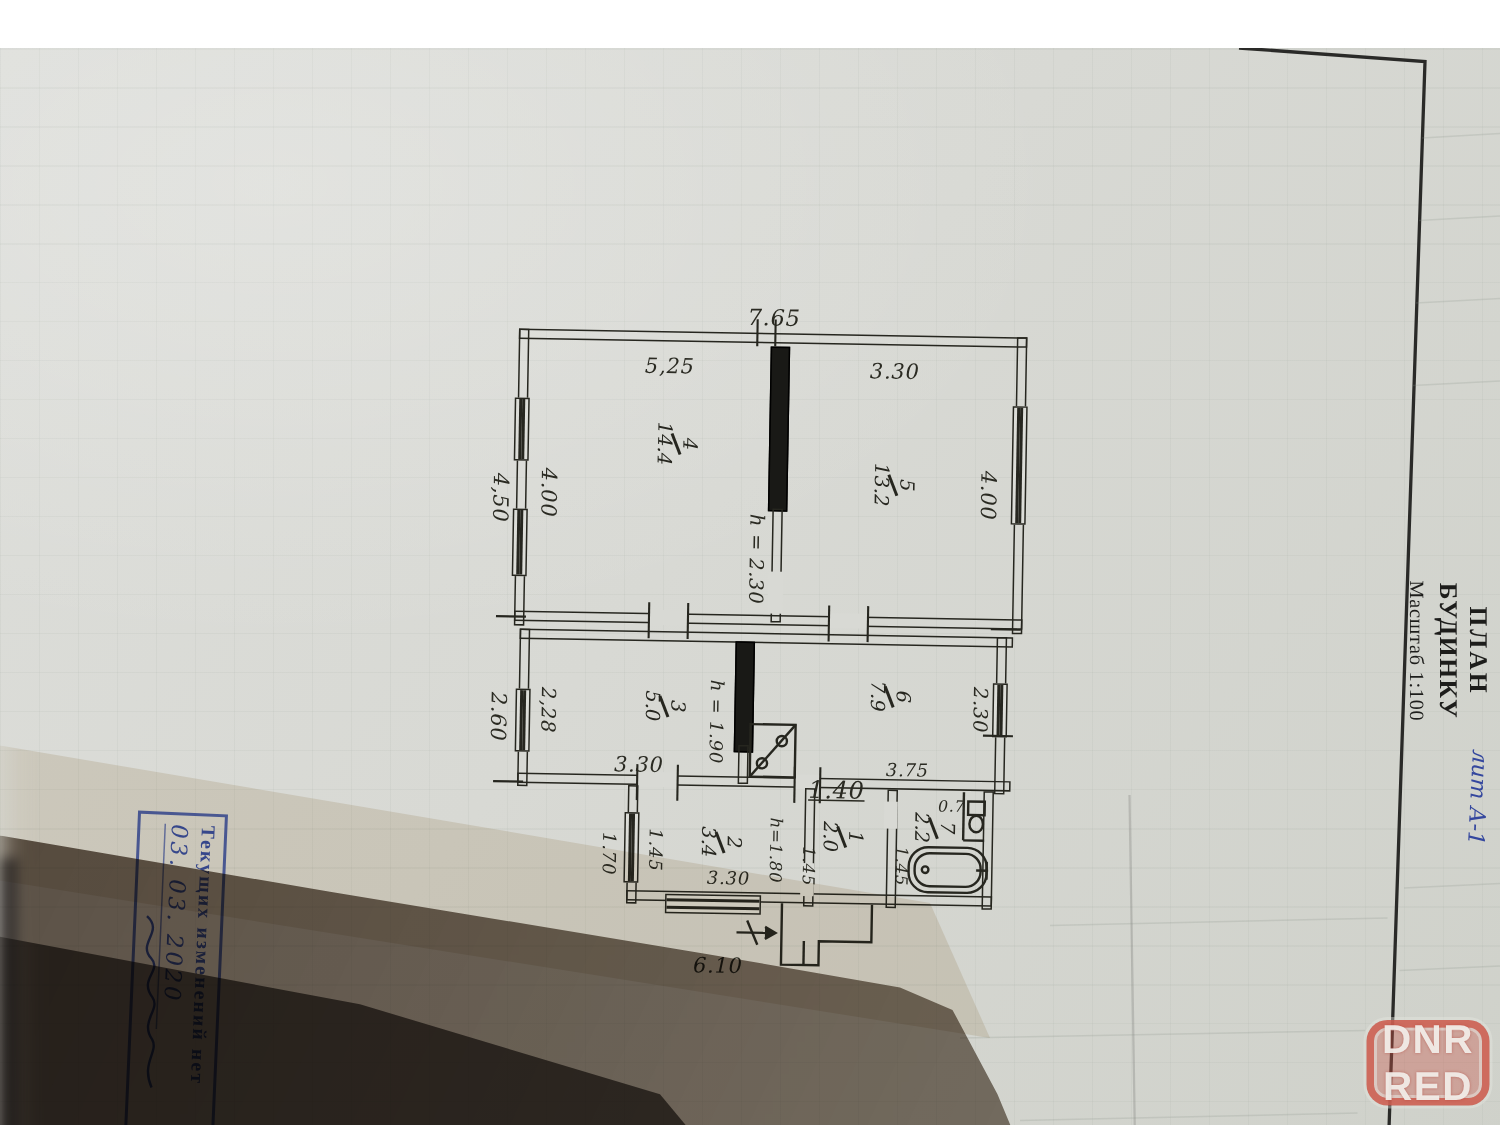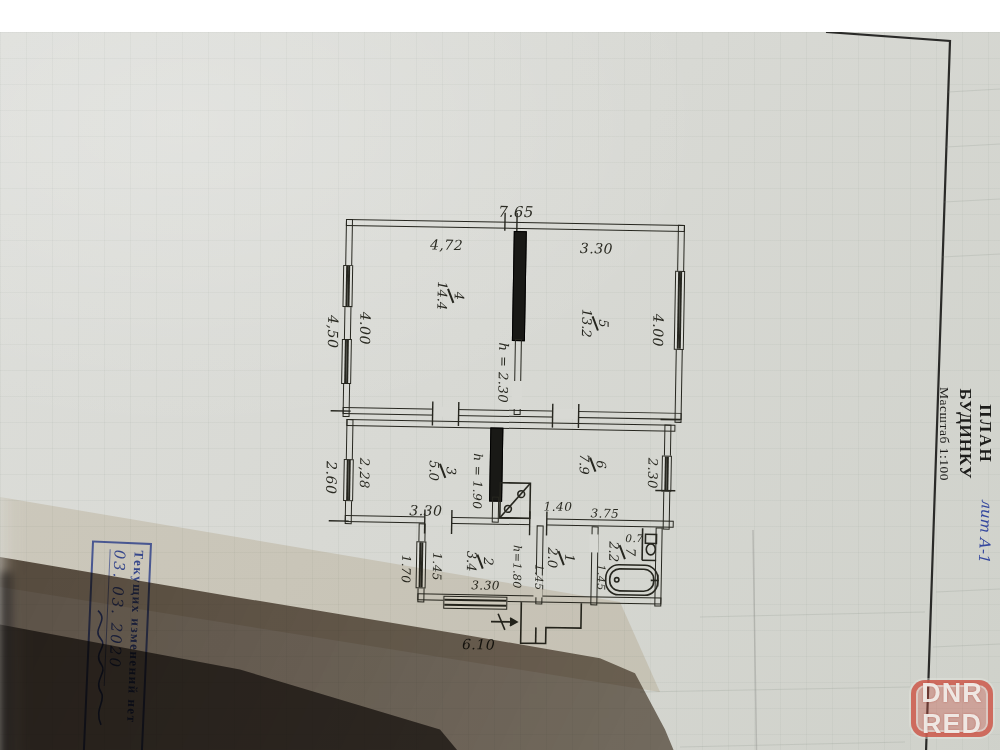--- a/index.html
+++ b/index.html
@@ -182,38 +182,38 @@
           <line x1="552" y1="476" x2="552" y2="500"></line>
         <line x1="334" y1="379" x2="354" y2="379"></line>
           <line x1="334" y1="489" x2="354" y2="489"></line>
         <line x1="664" y1="382" x2="684" y2="382"></line>
           <line x1="660" y1="453" x2="680" y2="453"></line>
       </g>
     </svg>
 
     <div id="plan-labels">
         <span class="dim" style="left: 516px; top: 177px; font-size: 15px; transform: translate(-50%, -50%) rotate(0deg);">7.65</span>
-        <span class="dim" style="left: 447px; top: 211px; font-size: 14px; transform: translate(-50%, -50%) rotate(0deg);">4,72</span>
+        <span class="dim" style="left: 447px; top: 211px; font-size: 14px; transform: translate(-50%, -50%) rotate(0deg);">5,25</span>
         <span class="dim" style="left: 597px; top: 212px; font-size: 14px; transform: translate(-50%, -50%) rotate(0deg);">3.30</span>
         <span class="dim" style="left: 335px; top: 300px; font-size: 14px; transform: translate(-50%, -50%) rotate(90deg);">4,50</span>
         <span class="dim" style="left: 367px; top: 296px; font-size: 14px; transform: translate(-50%, -50%) rotate(90deg);">4.00</span>
         <span class="dim" style="left: 660px; top: 293px; font-size: 14px; transform: translate(-50%, -50%) rotate(90deg);">4.00</span>
         <span class="dim" style="left: 506px; top: 338px; font-size: 13px; transform: translate(-50%, -50%) rotate(90deg);">h = 2.30</span>
         <span class="dim" style="left: 336px; top: 446px; font-size: 14px; transform: translate(-50%, -50%) rotate(90deg);">2.60</span>
         <span class="dim" style="left: 369px; top: 441px; font-size: 13px; transform: translate(-50%, -50%) rotate(90deg);">2,28</span>
         <span class="dim" style="left: 431px; top: 477px; font-size: 14px; transform: translate(-50%, -50%) rotate(0deg);">3.30</span>
         <span class="dim" style="left: 482px; top: 447px; font-size: 12px; transform: translate(-50%, -50%) rotate(90deg);">h = 1.90</span>
         <span class="dim" style="left: 610px; top: 477px; font-size: 12px; transform: translate(-50%, -50%) rotate(0deg);">3.75</span>
         <span class="dim" style="left: 657px; top: 436px; font-size: 13px; transform: translate(-50%, -50%) rotate(90deg);">2.30</span>
         <span class="dim" style="left: 412px; top: 536px; font-size: 12px; transform: translate(-50%, -50%) rotate(90deg);">1.70</span>
         <span class="dim" style="left: 443px; top: 533px; font-size: 12px; transform: translate(-50%, -50%) rotate(90deg);">1.45</span>
         <span class="dim" style="left: 492px; top: 551px; font-size: 12px; transform: translate(-50%, -50%) rotate(0deg);">3.30</span>
         <span class="dim" style="left: 523px; top: 532px; font-size: 11px; transform: translate(-50%, -50%) rotate(90deg);">h=1.80</span>
         <span class="dim" style="left: 545px; top: 542px; font-size: 11px; transform: translate(-50%, -50%) rotate(90deg);">1.45</span>
-        <span class="dim" style="left: 563px; top: 471px; font-size: 12px; transform: translate(-50%, -50%) rotate(0deg);">1.40</span>
+        <span class="dim" style="left: 563px; top: 491px; font-size: 16px; transform: translate(-50%, -50%) rotate(0deg); text-decoration: underline;">1.40</span>
         <span class="dim" style="left: 607px; top: 541px; font-size: 11px; transform: translate(-50%, -50%) rotate(90deg);">1.45</span>
         <span class="dim" style="left: 640px; top: 501px; font-size: 10.5px; transform: translate(-50%, -50%) rotate(0deg);">0.7</span>
         <span class="dim" style="left: 486px; top: 610px; font-size: 14px; transform: translate(-50%, -50%) rotate(0deg);">6.10</span>
         <div class="room-label" style="left: 452px; top: 262px; transform: translate(-50%, -50%) rotate(90deg);"><span>4</span><span class="bar"></span><span>14.4</span></div>
         <div class="room-label" style="left: 597px; top: 287px; transform: translate(-50%, -50%) rotate(90deg);"><span>5</span><span class="bar"></span><span>13.2</span></div>
         <div class="room-label" style="left: 447px; top: 437px; transform: translate(-50%, -50%) rotate(90deg);"><span>3</span><span class="bar"></span><span>5.0</span></div>
         <div class="room-label" style="left: 597px; top: 428px; transform: translate(-50%, -50%) rotate(90deg);"><span>6</span><span class="bar"></span><span>7.9</span></div>
         <div class="room-label" style="left: 486px; top: 527px; transform: translate(-50%, -50%) rotate(90deg);"><span>2</span><span class="bar"></span><span>3.4</span></div>
         <div class="room-label" style="left: 567px; top: 522px; transform: translate(-50%, -50%) rotate(90deg);"><span>1</span><span class="bar"></span><span>2.0</span></div>
         <div class="room-label" style="left: 628px; top: 515px; transform: translate(-50%, -50%) rotate(90deg);"><span>7</span><span class="bar"></span><span>2.2</span></div>

